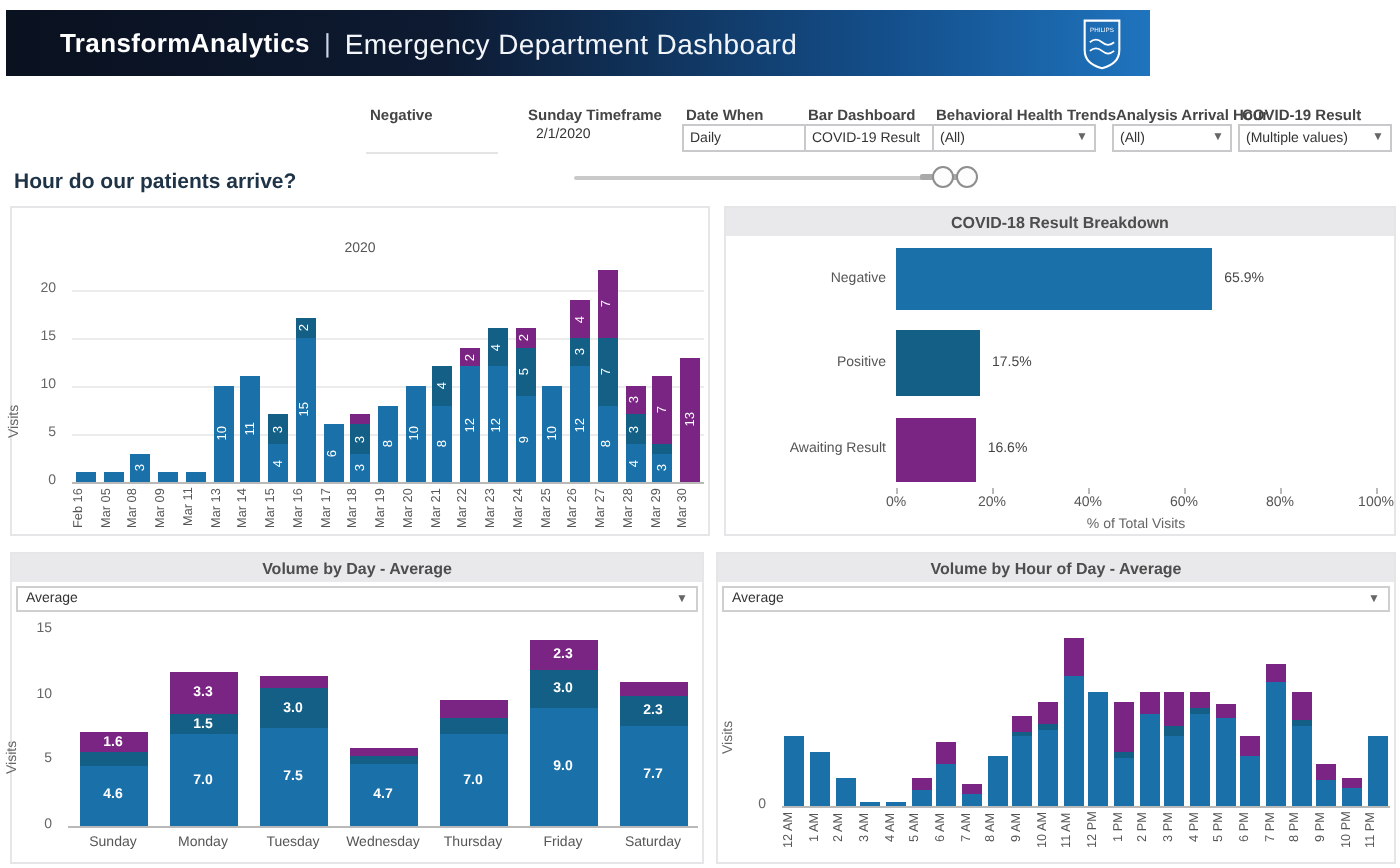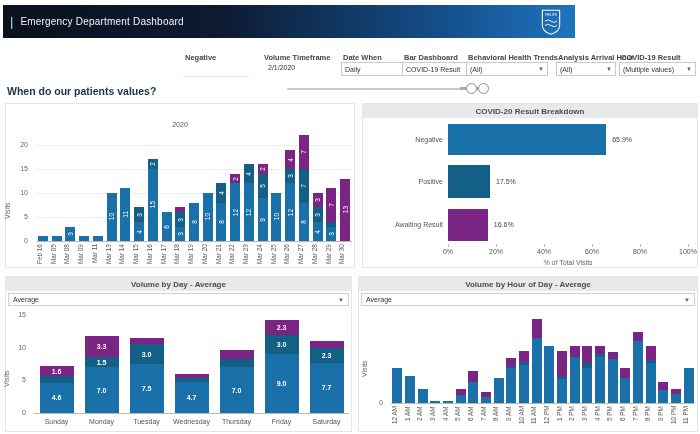--- a/index.html
+++ b/index.html
@@ -5,21 +5,21 @@
   html,body{margin:0;padding:0;background:#fff;}
   .app{position:relative;width:700px;height:434px;background:#fff;overflow:hidden;
        font-family:"Liberation Sans",sans-serif;-webkit-font-smoothing:antialiased;}
 
   
   .header{position:absolute;left:3px;top:5px;width:572px;height:33px;
           background:linear-gradient(90deg,#0a111f 0%,#0d1a31 38%,#14508d 78%,#1f74be 100%);
           display:flex;align-items:center;color:#fff;}
   .brand{font-size:13px;font-weight:bold;margin-left:27px;letter-spacing:.2px;}
   .hdr-sep{font-size:13px;font-weight:300;margin:0 7px;color:#c8d6e8;}
-  .hdr-title{font-size:10px;font-weight:400;color:#f2f6fb;letter-spacing:.2px;}
+  .hdr-title{font-size:14px;font-weight:400;color:#f2f6fb;letter-spacing:.2px;}
   .logo{position:absolute;left:537px;top:4px;width:22px;height:26px;}
 
   
   .section-title{position:absolute;left:22px;top:58px;font-size:15px;color:#3e92c5;font-weight:500;}
   .question{position:absolute;left:7px;top:85px;font-size:10.5px;font-weight:bold;color:#1f3347;}
 
   
   .flt-label{position:absolute;font-size:7.5px;color:#454545;font-weight:600;white-space:nowrap;}
   .flt-box{position:absolute;height:14px;background:#fff;border:1px solid #c9c9cc;
            font-size:7px;color:#333;display:flex;align-items:center;justify-content:space-between;
@@ -56,36 +56,37 @@
   .cat-label{position:absolute;font-size:7px;color:#555;text-align:right;}
   .pct-label{position:absolute;font-size:7px;color:#444;}
   .xaxis-title{position:absolute;font-size:7px;color:#666;text-align:center;}
 </style>
 </head>
 <body>
 
 <div class="app">
 
   <div class="header">
+    <span class="brand">TransformAnalytics</span>
     <span class="hdr-sep">|</span>
     <span class="hdr-title">Emergency Department Dashboard</span>
     <svg class="logo" viewBox="0 0 24 30">
       <path d="M2 1.5 h20 v17 q0 8 -10 10.5 q-10 -2.5 -10 -10.5 Z" fill="none" stroke="#ffffff" stroke-width="1.2"></path>
       <text x="12" y="8" text-anchor="middle" font-size="3.6" fill="#ffffff" font-family="Liberation Sans, sans-serif">PHILIPS</text>
       <path d="M5 14 q3.5 -3 7 0 t7 0" fill="none" stroke="#ffffff" stroke-width="1"></path>
       <path d="M5 19 q3.5 -3 7 0 t7 0" fill="none" stroke="#ffffff" stroke-width="1"></path>
     </svg>
   </div>
 
-  <div class="question">When do our patients values?</div>
+  <div class="question">Hour do our patients arrive?</div>
 
   <div class="flt-label" style="left:185px;top:53px;">Negative</div>
   <div class="flt-empty" style="left:183px;top:63px;width:66px;"></div>
 
-  <div class="flt-label" style="left:264px;top:53px;">Volume Timeframe</div>
+  <div class="flt-label" style="left:264px;top:53px;">Sunday Timeframe</div>
   <div class="tf-date" style="left:268px;top:64px;">2/1/2020</div>
   <div class="tf-date" style="left:463px;top:64px;">3/31/2020</div>
   <div class="slider-track" style="left:287px;top:88px;width:196px;"></div>
   <div class="slider-track-sel" style="left:460px;top:87px;width:26px;"></div>
   <div class="slider-handle" style="left:466px;top:83px;"></div>
   <div class="slider-handle" style="left:478px;top:83px;"></div>
 
   <div class="flt-label" style="left:343px;top:53px;">Date When</div>
   <div class="flt-box" style="left:341px;top:62px;width:72px;">
     <span>Daily</span>
@@ -372,21 +373,21 @@
             <div class="lblwrap">
               <span class="vlbl">13</span>
             </div>
           </div>
         </div>
         <div class="vtick" style="left: 332.261px; width: 13.7391px; top: 140px; height: 25px;">Mar 30</div>
       </div>
   </div>
 
   <div class="panel" id="p2" style="left:362px;top:103px;width:336px;height:165px;">
-    <div class="panel-title">COVID-20 Result Breakdown</div>
+    <div class="panel-title">COVID-18 Result Breakdown</div>
     <div id="p2plot" style="position:absolute;inset:0;">
         <div class="axisline" style="left: 85px; top: 140px; width: 1px; height: 3px;"></div>
         <div class="htick" style="left: 73px; top: 144px; width: 24px;">0%</div>
         <div class="axisline" style="left: 133px; top: 140px; width: 1px; height: 3px;"></div>
         <div class="htick" style="left: 121px; top: 144px; width: 24px;">20%</div>
         <div class="axisline" style="left: 181px; top: 140px; width: 1px; height: 3px;"></div>
         <div class="htick" style="left: 169px; top: 144px; width: 24px;">40%</div>
         <div class="axisline" style="left: 229px; top: 140px; width: 1px; height: 3px;"></div>
         <div class="htick" style="left: 217px; top: 144px; width: 24px;">60%</div>
         <div class="axisline" style="left: 277px; top: 140px; width: 1px; height: 3px;"></div>

